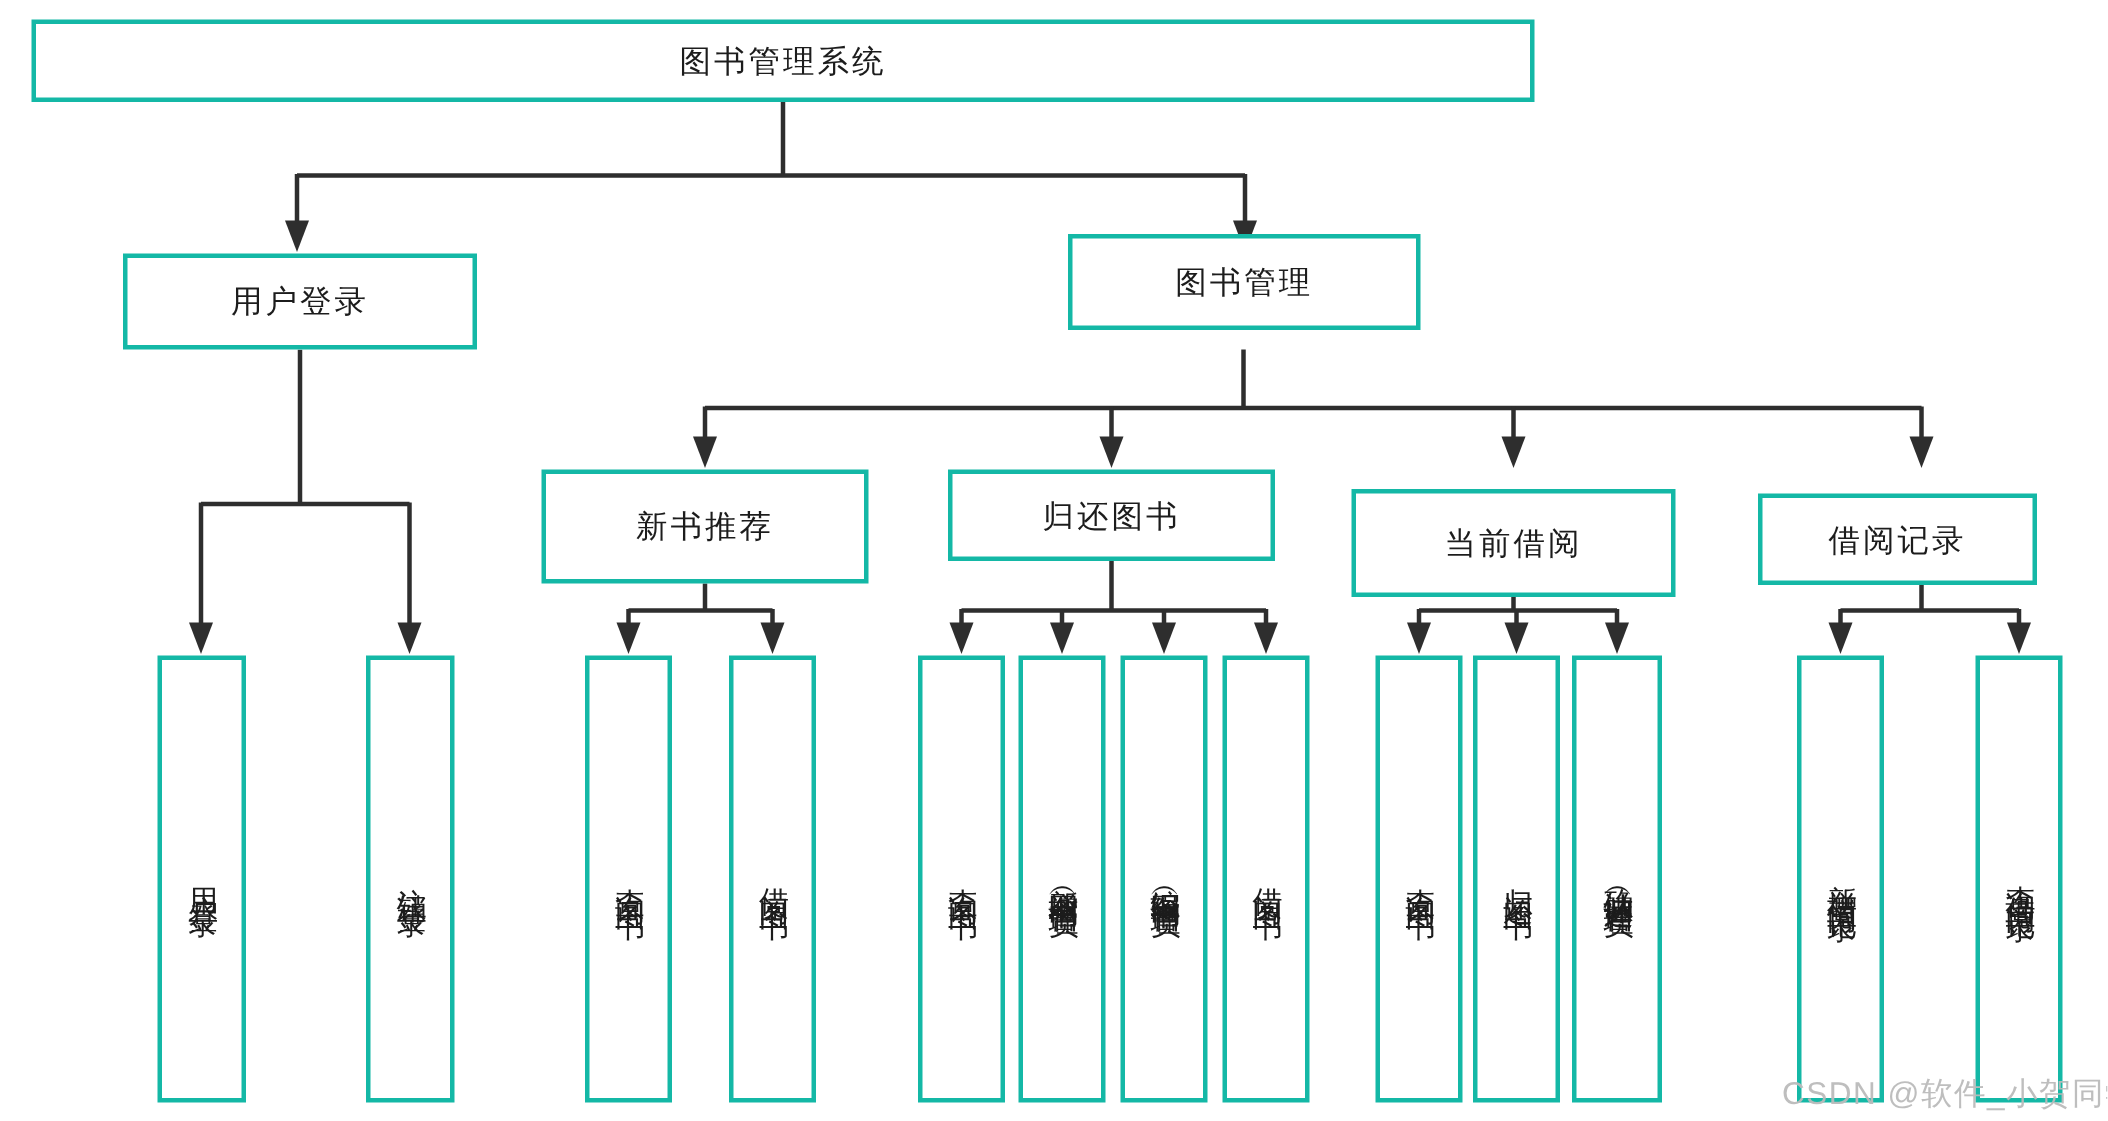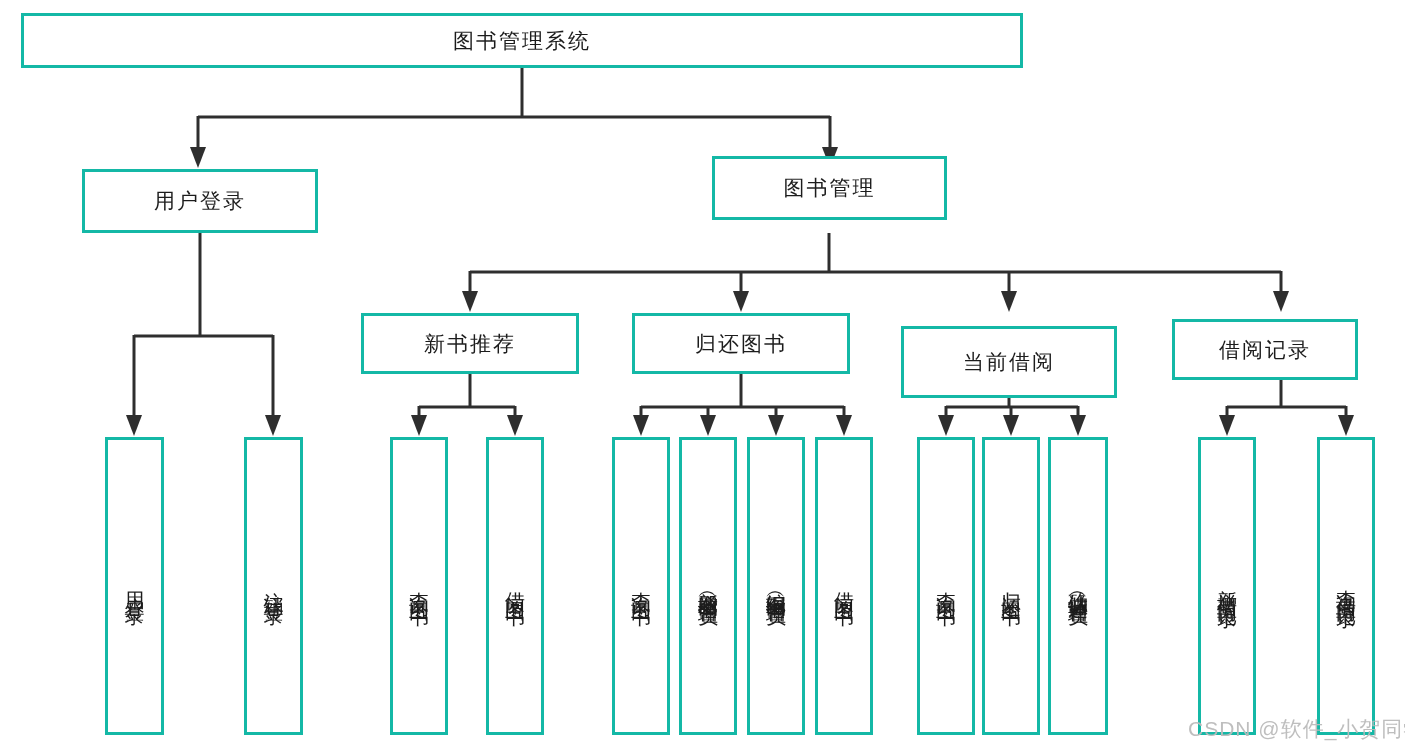--- a/index.html
+++ b/index.html
@@ -127,30 +127,30 @@
     <span class="hlabel">图书管理系统</span>
   </div>
 
   <div class="node" style="left:82px;top:169px;width:236px;height:64px">
     <span class="hlabel">用户登录</span>
   </div>
   <div class="node" style="left:712px;top:156px;width:235px;height:64px">
     <span class="hlabel">图书管理</span>
   </div>
 
-  <div class="node" style="left:361px;top:313px;width:218px;height:61px">
+  <div class="node" style="left:361px;top:313px;width:218px;height:76px">
     <span class="hlabel">新书推荐</span>
   </div>
   <div class="node" style="left:632px;top:313px;width:218px;height:61px">
     <span class="hlabel">归还图书</span>
   </div>
   <div class="node" style="left:901px;top:326px;width:216px;height:72px">
     <span class="hlabel">当前借阅</span>
   </div>
-  <div class="node" style="left:1172px;top:319px;width:186px;height:61px">
+  <div class="node" style="left:1172px;top:329px;width:186px;height:61px">
     <span class="hlabel">借阅记录</span>
   </div>
 
   <div class="node" style="left:105px;top:437px;width:59px;height:298px">
     <span class="vlabel">用户登录</span>
   </div>
   <div class="node" style="left:244px;top:437px;width:59px;height:298px">
     <span class="vlabel">注销登录</span>
   </div>
 

